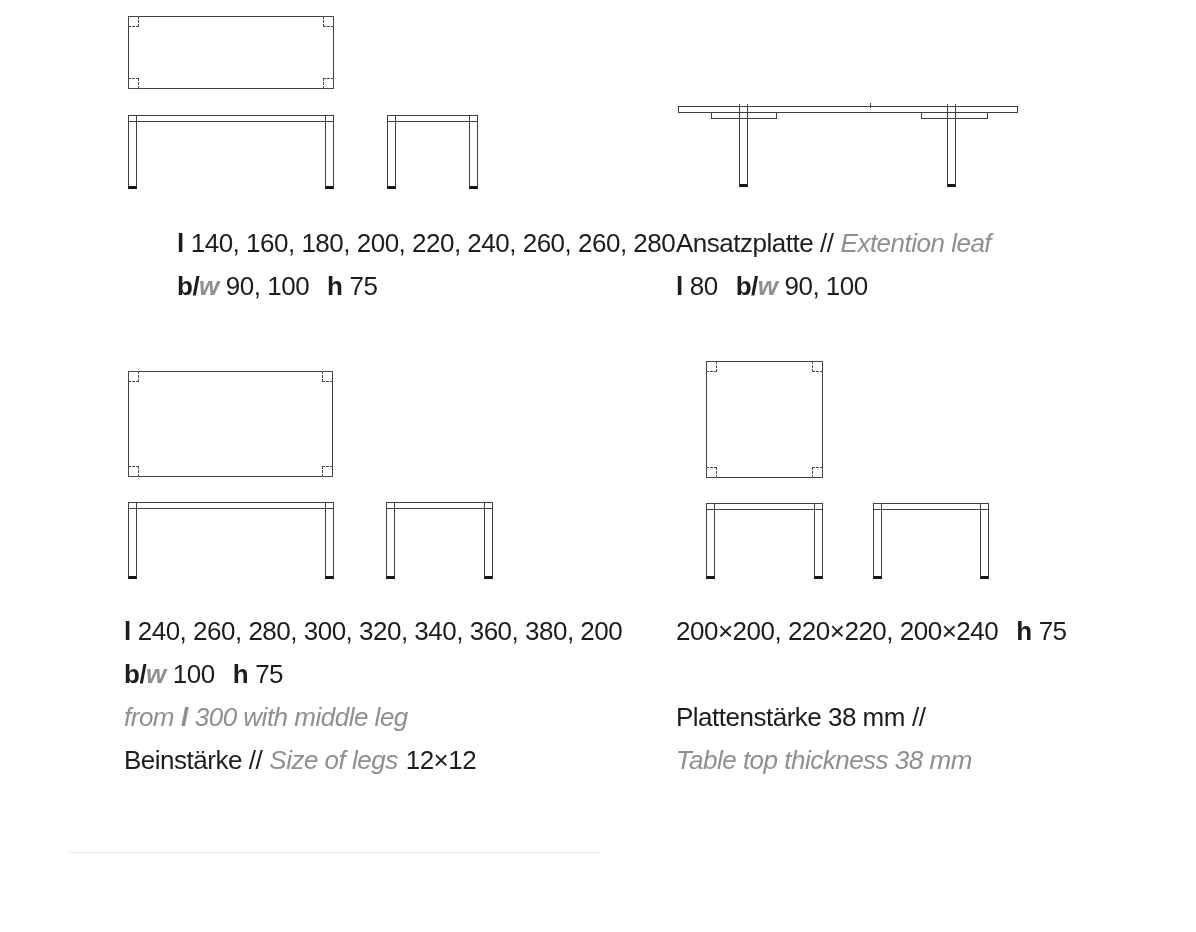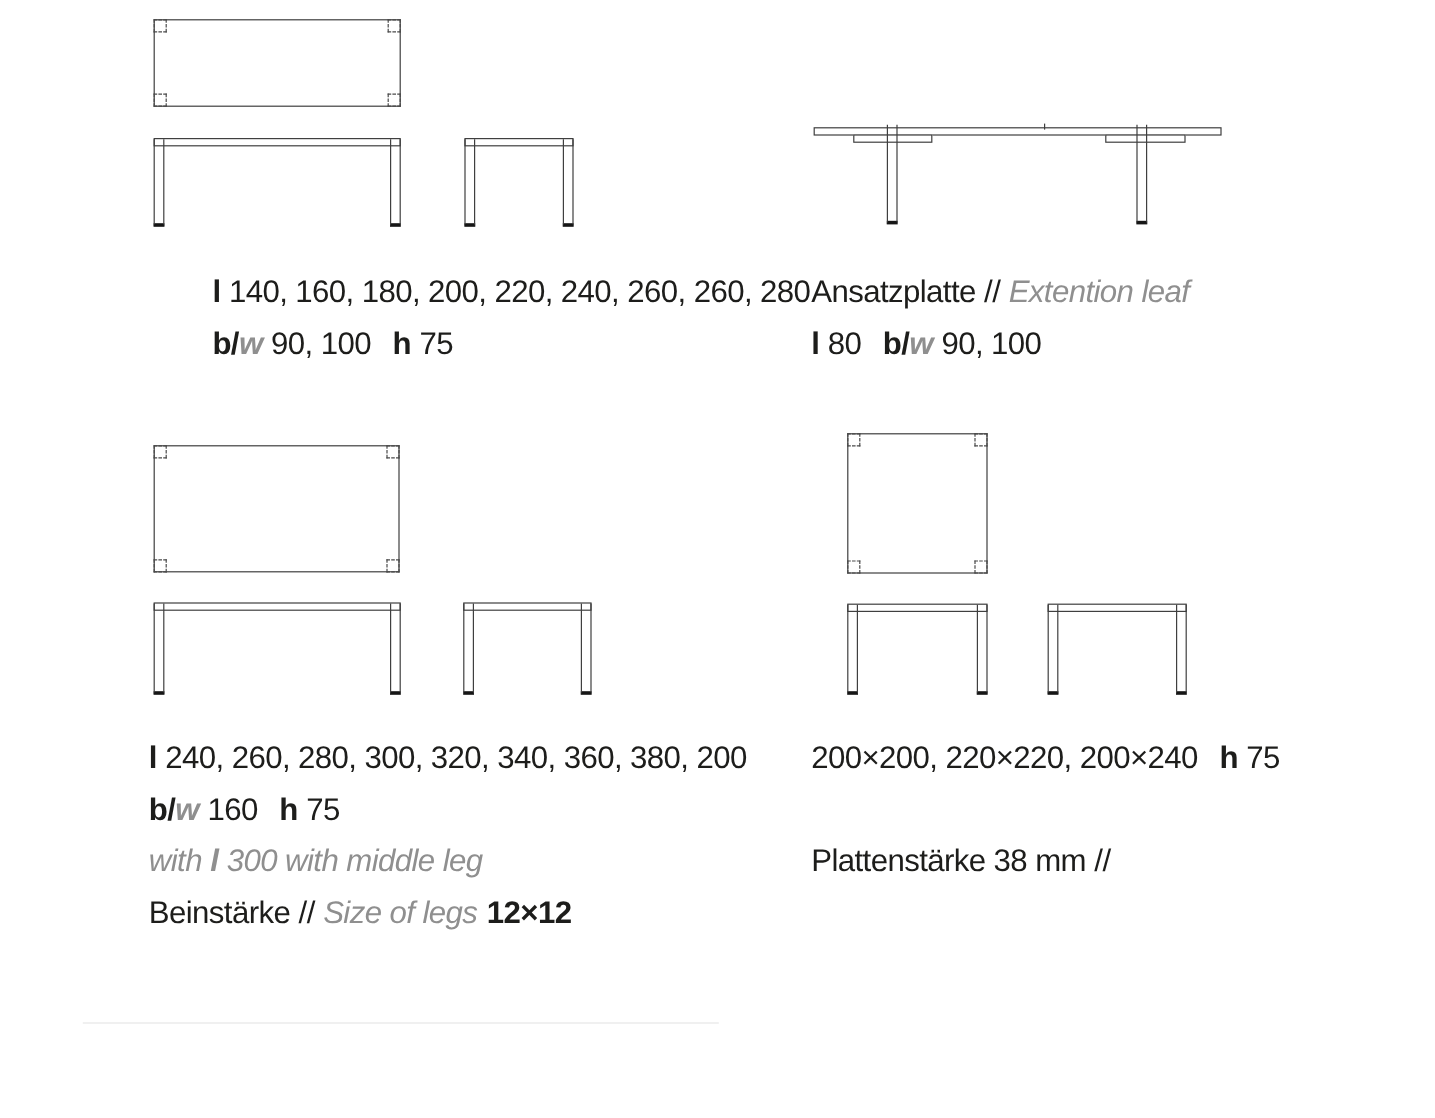--- a/index.html
+++ b/index.html
@@ -9,21 +9,21 @@
     font-family:"Liberation Sans","DejaVu Sans",sans-serif;
     color:#1d1d1b;
   }
   
   .txt{position:absolute;font-size:26px;line-height:43px;letter-spacing:-0.5px;white-space:nowrap;}
   .b{font-weight:bold;}
   .it{color:#8f8f8f;font-style:italic;}
   .bit{color:#8f8f8f;font-style:italic;font-weight:bold;}
   .m7{margin-right:7px;}
   .gap{margin-left:18px;}
-  .sp8{margin-left:8px;font-weight:bold;}
+  .sp8{margin-left:8px;}
   
   .draw{position:absolute;}
   .tv{position:absolute;border:1px solid #3f3f3f;box-sizing:border-box;background:#fff;}
   .pad{position:absolute;width:11px;height:11px;border:1px dashed #4a4a4a;box-sizing:border-box;}
   .pad.tl{left:-1px;top:-1px;} .pad.tr{right:-1px;top:-1px;}
   .pad.bl{left:-1px;bottom:-1px;} .pad.br{right:-1px;bottom:-1px;}
   .bar{position:absolute;left:0;top:0;width:100%;height:7px;border:1px solid #3f3f3f;box-sizing:border-box;}
   .leg{position:absolute;top:1px;bottom:0;width:9px;box-sizing:border-box;
        border-left:1px solid #3f3f3f;border-right:1px solid #3f3f3f;border-bottom:3px solid #161616;}
   .leg.l{left:0;} .leg.r{right:0;}
@@ -110,33 +110,36 @@
   <div>
     <span class="b m7">l</span><span>80</span><span class="b gap">b/</span><span class="bit m7">w</span><span>90, 100</span>
   </div>
 </div>
 
 <div class="txt" style="left:124px;top:610px;">
   <div>
     <span class="b m7">l</span><span>240, 260, 280, 300, 320, 340, 360, 380, 200</span>
   </div>
   <div>
-    <span class="b">b/</span><span class="bit m7">w</span><span>160</span><span class="b gap m7">h</span><span>75</span>
+    <span class="b">b/</span><span class="bit m7">w</span><span>100</span><span class="b gap m7">h</span><span>75</span>
   </div>
   <div class="it">
-    <span class="m7">with</span><span class="bit m7">l</span><span>300 with middle leg</span>
+    <span class="m7">from</span><span class="bit m7">l</span><span>300 with middle leg</span>
   </div>
   <div>
     <span class="m7">Beinstärke</span><span class="m7">//</span><span class="it">Size of legs</span><span class="sp8">12×12</span>
   </div>
 </div>
 
 <div class="txt" style="left:676px;top:610px;">
   <div>
     <span>200×200, 220×220, 200×240</span><span class="b gap m7">h</span><span>75</span>
   </div>
   <div>&nbsp;</div>
   <div>
     <span class="m7">Plattenstärke 38 mm</span><span>//</span>
   </div>
+  <div class="it">
+    <span>Table top thickness 38 mm</span>
+  </div>
 </div>
 
 <div class="rule" style="left:69px;top:852px;width:530px;"></div>
 
 </body></html>

